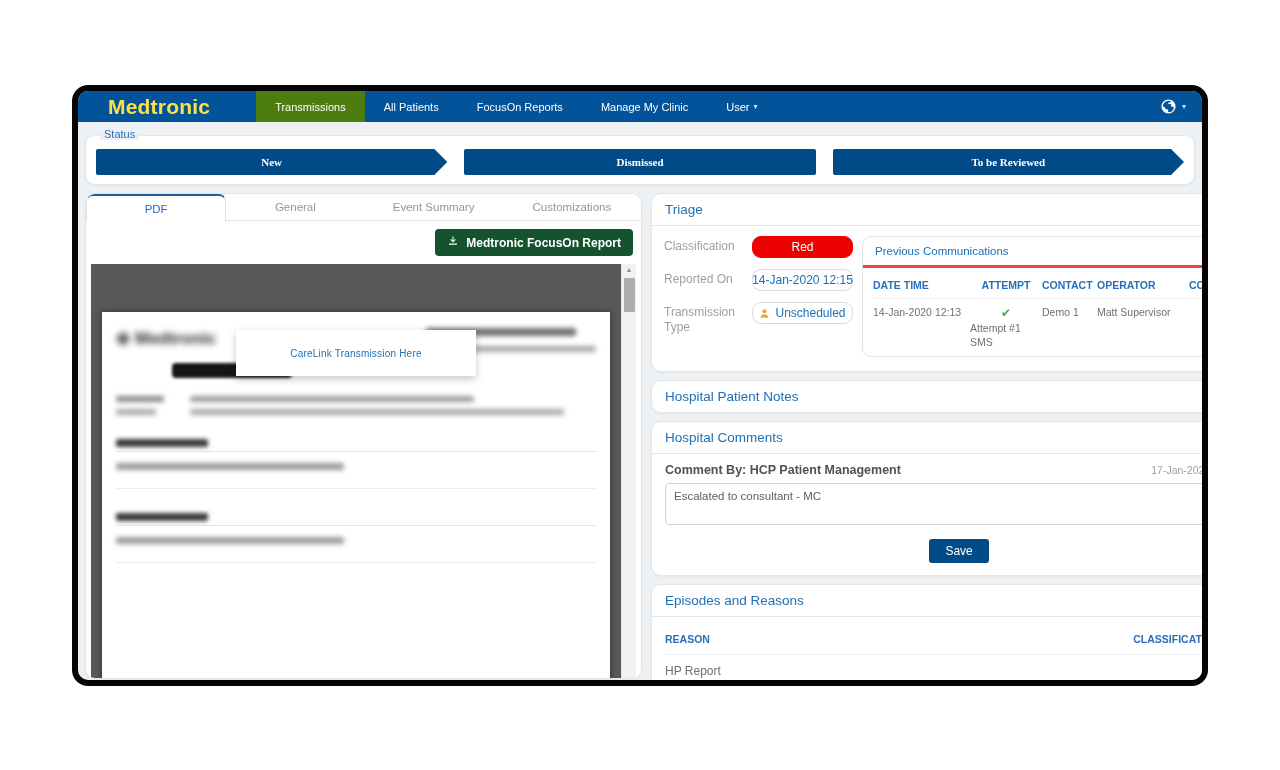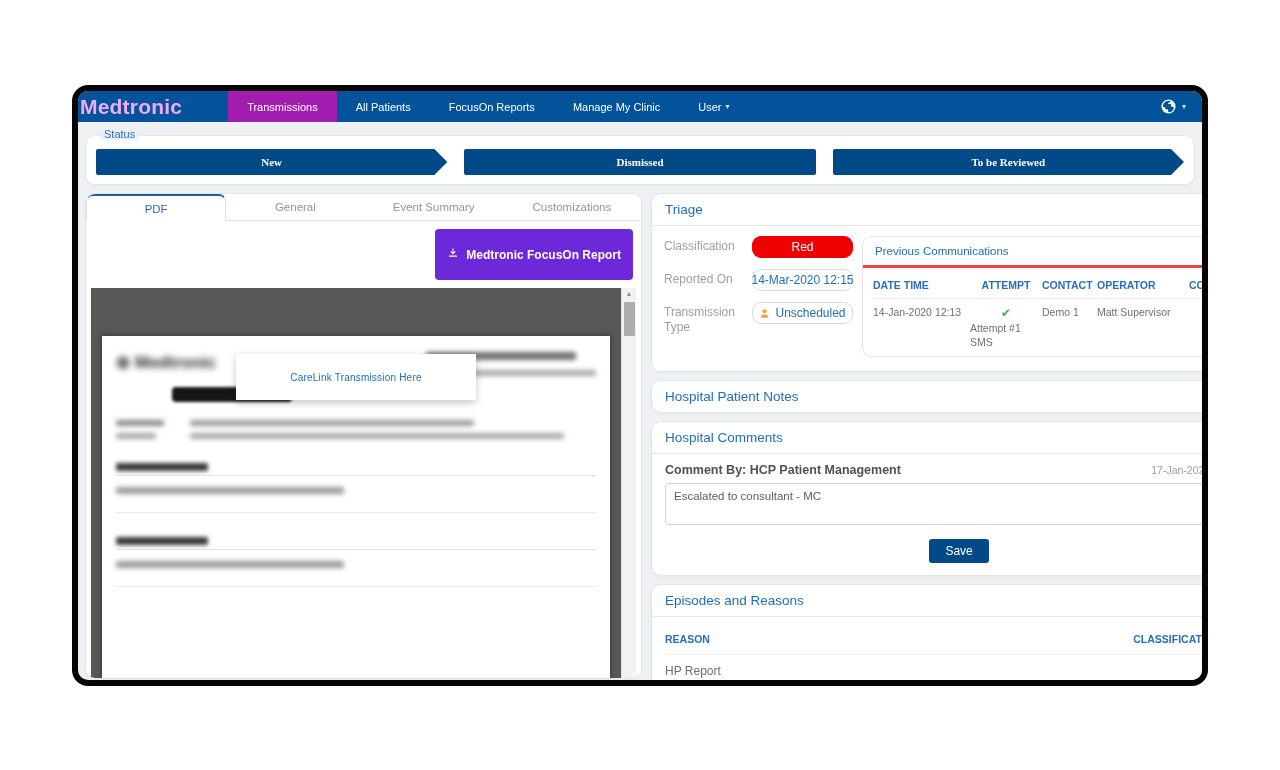--- a/index.html
+++ b/index.html
@@ -6,25 +6,25 @@
   html,body { width:1280px; height:770px; background:#ffffff; font-family:"Liberation Sans", sans-serif; }
 
   
   .frame { position:absolute; left:72px; top:85px; width:1136px; height:601px;
            background:#050505; border-radius:16px; padding:6px; overflow:hidden; }
   .app   { width:100%; height:100%; background:#eef1f3; border-radius:10px; overflow:hidden;
            display:flex; flex-direction:column; }
 
   
   .navbar { height:31px; background:#02539a; display:flex; align-items:stretch; flex:0 0 31px; }
-  .brand  { color:#f0abfc; font-weight:bold; font-size:21px; letter-spacing:.2px;
-            display:flex; align-items:center; padding:0 46px 0 2px; }
+  .brand  { color:#fde047; font-weight:bold; font-size:21px; letter-spacing:.2px;
+            display:flex; align-items:center; padding:0 46px 0 30px; }
   .nav-items { display:flex; align-items:stretch; }
   .nav-item  { display:flex; align-items:center; padding:0 19px; color:#fff; font-size:11px; cursor:pointer; }
-  .nav-item.active { background:#a21caf; }
+  .nav-item.active { background:#4d7c0f; }
   .nav-caret { font-size:8px; margin-left:4px; color:#cfe0ef; }
   .nav-right { margin-left:auto; display:flex; align-items:center; padding-right:16px; gap:5px; }
   .globe svg { display:block; }
   .globe-caret { color:#cfe0ef; font-size:8px; }
 
   
   .content { flex:1; padding:7px 7px 0 7px; overflow:hidden; }
 
   
   .status-card { position:relative; background:#fff; border:1px solid #e3e6e9; border-radius:10px;
@@ -41,22 +41,22 @@
 
   
   .left-panel { width:557px; flex:0 0 557px; background:#fff; border:1px solid #e3e6e9;
                 border-radius:10px; box-shadow:0 1px 2px rgba(0,0,0,.04); padding:0 0 0 0; height:486px; overflow:hidden; }
   .tabs { display:flex; }
   .tab  { flex:1; text-align:center; font-size:11.5px; color:#8f969c; padding:7px 0 6px 0;
           border-bottom:1px solid #dde1e4; cursor:pointer; }
   .tab.active { color:#2a6ebb; border:1px solid #dde1e4; border-bottom:none;
                 border-top:2px solid #1d5fa0; border-radius:7px 7px 0 0; background:#fff; }
   .btn-row { display:flex; justify-content:flex-end; padding:8px 8px 7px 8px; }
-  .btn-navy { background:#6d28d9; color:#fff; border:none; border-radius:4px; font-size:12px;
-              font-weight:bold; padding:18px 12px; display:flex; align-items:center; gap:7px; cursor:pointer;
+  .btn-navy { background:#14532d; color:#fff; border:none; border-radius:4px; font-size:12px;
+              font-weight:bold; padding:6px 12px; display:flex; align-items:center; gap:7px; cursor:pointer;
               font-family:"Liberation Sans", sans-serif;margin-left:40px; }
   .pdf-wrap { display:flex; margin:1px 5px 0 5px; height:420px; }
   .pdf-viewer { flex:1; background:#57585a; position:relative; overflow:hidden; }
   .pdf-toolbar { height:48px; background:#57585a; }
   .pdf-page { position:relative; margin:0 11px; background:#fff; height:372px;
               box-shadow:0 0 6px rgba(0,0,0,.45); padding:16px 14px; }
   .blur-row { display:flex; justify-content:space-between; }
   .blur-logo { font-size:17px; font-weight:bold; color:#2b2b2b; filter:blur(3px); }
   .blur-stack .bar { border-radius:2px; filter:blur(2.5px); }
   .redact { width:120px; height:15px; background:#161616; border-radius:4px; filter:blur(1.5px);
@@ -248,21 +248,21 @@
               <span>Triage</span>
             </div>
             <div class="triage-body">
               <div class="labels-col">
                 <div class="lab">Classification</div>
                 <div class="lab">Reported On</div>
                 <div class="lab">Transmission Type</div>
               </div>
               <div class="ctrl-col">
                 <div class="pill red">Red</div>
-                <div class="pill">14-Mar-2020 12:15</div>
+                <div class="pill">14-Jan-2020 12:15</div>
                 <div class="pill">
                   <span class="person-icon">
                     <svg width="11" height="11" viewBox="0 0 24 24" fill="#f2a33c">
                       <circle cx="12" cy="7" r="4.5"></circle>
                       <path d="M3.5 21c0-4.5 3.8-7.5 8.5-7.5s8.5 3 8.5 7.5z"></path>
                     </svg>
                   </span>
                   <span>Unscheduled</span>
                 </div>
               </div>

